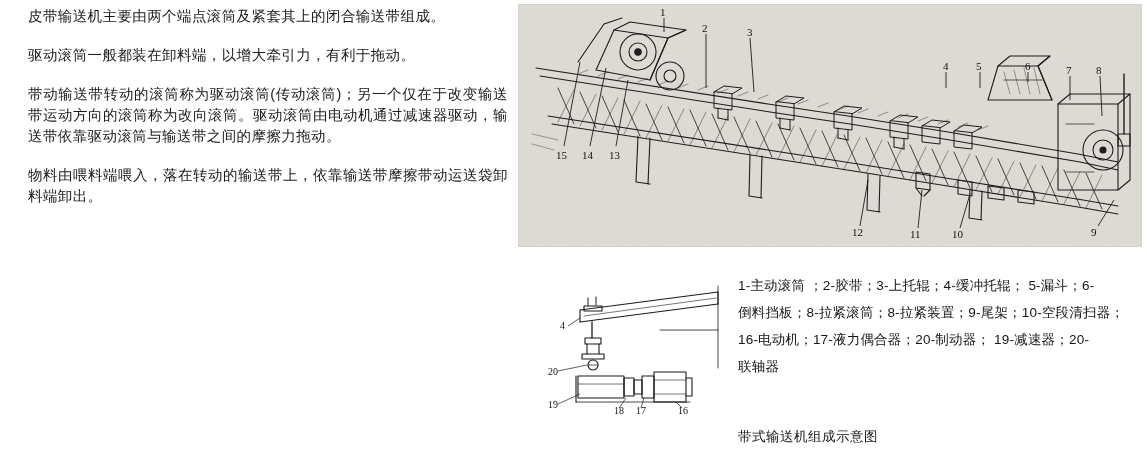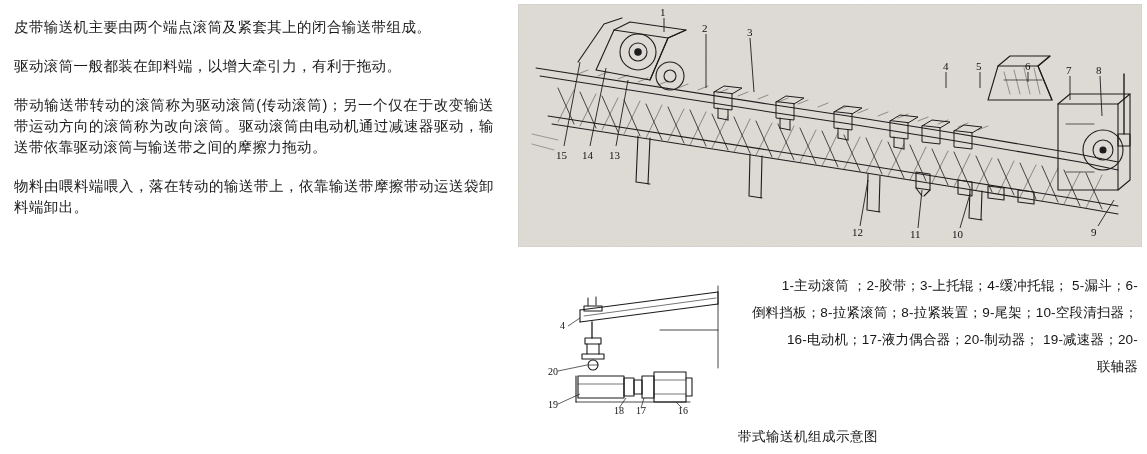--- a/index.html
+++ b/index.html
@@ -17,24 +17,23 @@
   #page {
     position: absolute;
     left: 0; top: 0;
     width: 1147px;
     height: 454px;
   }
 
   
   #text-column {
     position: absolute;
-    left: 14px;
+    left: 28px;
     top: 6px;
     width: 480px;
-    margin-top: 11px;
   }
   #text-column p {
     margin: 0 0 18px 0;
     font-size: 14.5px;
     line-height: 21px;
     color: #1b1b1b;
     letter-spacing: 0.4px;
     text-align: justify;
   }
 
@@ -67,21 +66,20 @@
     left: 738px;
     top: 272px;
     width: 400px;
   }
   #legend .legend-line {
     font-size: 13.5px;
     line-height: 27px;
     color: #151515;
     white-space: nowrap;
     letter-spacing: 0.2px;
-    text-align: right;
   }
 
   
   #figure-caption {
     position: absolute;
     left: 738px;
     top: 428px;
     width: 400px;
     text-align: left;
     font-size: 13.5px;

